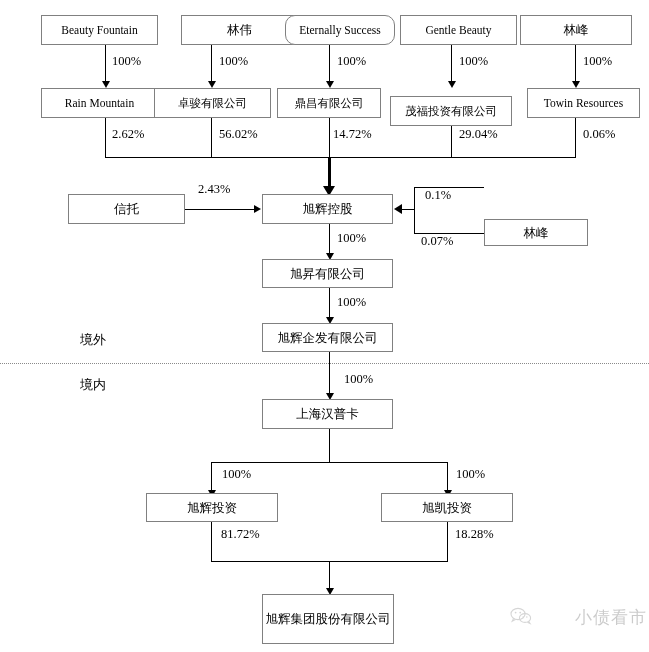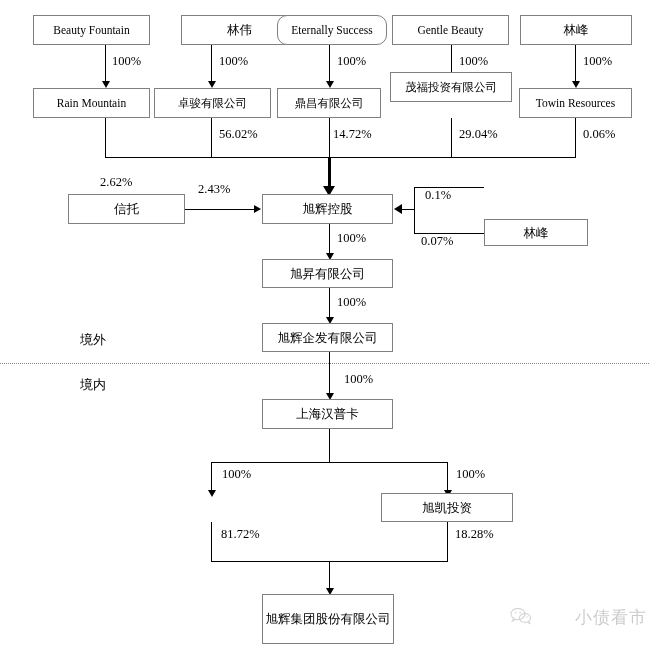--- a/index.html
+++ b/index.html
@@ -25,21 +25,21 @@
     display: flex;
     align-items: center;
     justify-content: center;
     text-align: center;
     color: #000000;
     line-height: 1.12;
     z-index: 4;
   }
   .node .lbl { display: block; width: 100%; }
   .node.cn  { font-size: 12.5px; font-family: "DejaVu Sans", "Liberation Sans", sans-serif; }
-  .node.en  { font-size: 11.5px; font-family: "Liberation Serif", "DejaVu Serif", serif; }
+  .node.en  { font-size: 11.5px; font-family: "Liberation Serif", "DejaVu Serif", serif; margin-left: 8px; }
   .node.cn-sm { font-size: 11.5px; font-family: "DejaVu Sans", "Liberation Sans", sans-serif; }
 
   .seg {
     position: absolute;
     background: #000000;
     z-index: 2;
   }
   .seg.v { width: 1px; }
   .seg.h { height: 1px; }
   .seg.thick-v { width: 3px; }
@@ -159,36 +159,36 @@
 
   <div class="node en" style="left:33px; top:88px; width:117px; height:30px;">
     <span class="lbl">Rain Mountain</span>
   </div>
   <div class="node cn-sm" style="left:154px; top:88px; width:117px; height:30px;">
     <span class="lbl">卓骏有限公司</span>
   </div>
   <div class="node cn-sm" style="left:277px; top:88px; width:104px; height:30px;">
     <span class="lbl">鼎昌有限公司</span>
   </div>
-  <div class="node cn-sm" style="left:390px; top:72px; width:122px; height:30px;">
+  <div class="node cn-sm" style="left:390px; top:96px; width:122px; height:30px;">
     <span class="lbl">茂福投资有限公司</span>
   </div>
   <div class="node en" style="left:519px; top:88px; width:113px; height:30px;">
     <span class="lbl">Towin Resources</span>
   </div>
 
   <div class="seg v" style="left:105px; top:118px; height:40px;"></div>
   <div class="seg v" style="left:211px; top:118px; height:40px;"></div>
   <div class="seg v" style="left:329px; top:118px; height:40px;"></div>
   <div class="seg v" style="left:451px; top:118px; height:40px;"></div>
   <div class="seg v" style="left:575px; top:118px; height:40px;"></div>
 
   <div class="seg h" style="left:105px; top:157px; width:471px;"></div>
 
-  <div class="pct" style="left:100px; top:127px;margin-top:48px;">2.62%</div>
+  <div class="pct" style="left:112px; top:127px;">2.62%</div>
   <div class="pct" style="left:219px; top:127px;">56.02%</div>
   <div class="pct" style="left:333px; top:127px;">14.72%</div>
   <div class="pct" style="left:459px; top:127px;">29.04%</div>
   <div class="pct" style="left:583px; top:127px;">0.06%</div>
 
   <div class="seg thick-v" style="left:328px; top:157px; height:31px;"></div>
   <div class="ah-down big" style="left:323px; top:186px;"></div>
 
   <div class="node cn" style="left:262px; top:194px; width:131px; height:30px;">
     <span class="lbl">旭辉控股</span>
@@ -242,20 +242,23 @@
 
   <div class="seg v" style="left:329px; top:429px; height:34px;"></div>
   <div class="seg h" style="left:211px; top:462px; width:237px;"></div>
   <div class="seg v" style="left:211px; top:462px; height:29px;"></div>
   <div class="ah-down" style="left:208px; top:490px;"></div>
   <div class="seg v" style="left:447px; top:462px; height:29px;"></div>
   <div class="ah-down" style="left:444px; top:490px;"></div>
   <div class="pct" style="left:222px; top:467px;">100%</div>
   <div class="pct" style="left:456px; top:467px;">100%</div>
 
+  <div class="node cn" style="left:146px; top:493px; width:132px; height:29px;">
+    <span class="lbl">旭辉投资</span>
+  </div>
   <div class="node cn" style="left:381px; top:493px; width:132px; height:29px;">
     <span class="lbl">旭凯投资</span>
   </div>
 
   <div class="seg v" style="left:211px; top:522px; height:40px;"></div>
   <div class="seg v" style="left:447px; top:522px; height:40px;"></div>
   <div class="seg h" style="left:211px; top:561px; width:237px;"></div>
   <div class="pct" style="left:221px; top:527px;">81.72%</div>
   <div class="pct" style="left:455px; top:527px;">18.28%</div>
 

